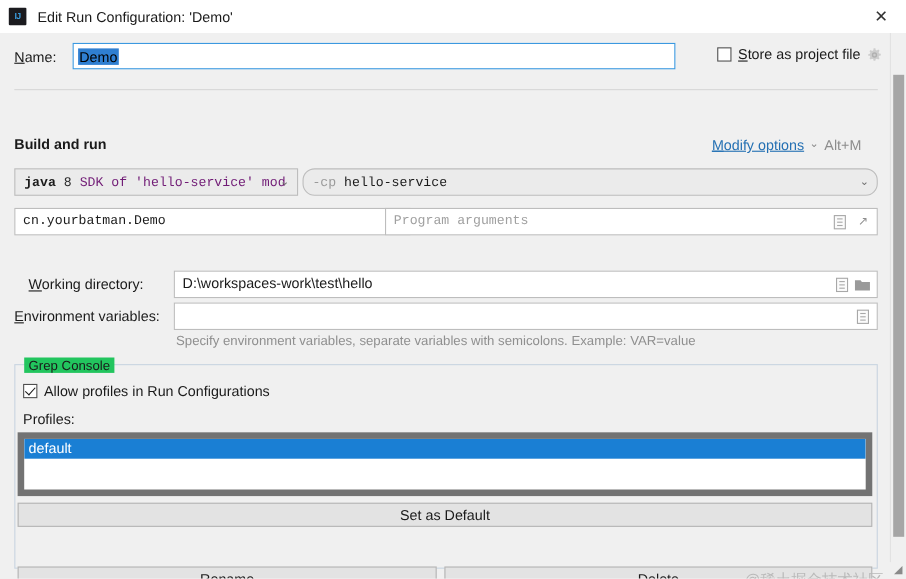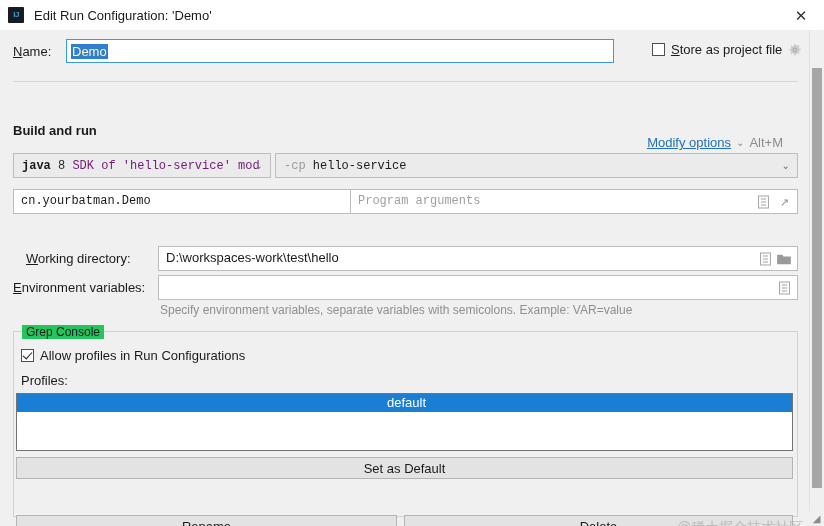--- a/index.html
+++ b/index.html
@@ -91,21 +91,21 @@
     position: absolute;
     left: 66px; top: 0;
     width: 548px; height: 24px;
     background: #ffffff;
     border: 1px solid #3b99e0;
     box-sizing: border-box;
   }
   .name-sel {
     display: inline-block;
     background: #2f7fd1;
-    color: #fef9c3;
+    color: #000000;
     padding: 0 1px;
     margin: 4px 0 0 4px;
     font-size: 13px;
     line-height: 15px;
   }
   .store-wrap {
     position: absolute;
     left: 652px; top: 3px;
     display: flex;
     align-items: center;
@@ -151,21 +151,20 @@
     font-size: 13px;
     font-weight: bold;
   }
   .modify-wrap {
     position: absolute;
     right: 27px; top: 94px;
     display: flex;
     align-items: center;
     gap: 5px;
     white-space: nowrap;
-    margin-top: 11px;
   }
   .link {
     color: #2470b3;
     text-decoration: underline;
     font-size: 13px;
     cursor: default;
   }
   .chev {
     color: #8a8a8a;
     font-size: 10px;
@@ -189,21 +188,21 @@
   }
   .combo .arrow {
     position: absolute;
     right: 7px; top: 50%;
     transform: translateY(-50%);
     color: #6e6e6e;
     font-size: 10px;
     line-height: 1;
   }
   .jdk-combo { left: 13px; top: 123px; width: 258px; }
-  .cp-combo  { left: 275px; top: 123px; width: 523px; }
+  .cp-combo  { left: 275px; top: 123px; width: 523px; border-radius: 11px; }
   .mono {
     font-family: "Liberation Mono", monospace;
     font-size: 12px;
     white-space: nowrap;
     overflow: hidden;
   }
   .jdk-txt { margin-left: 8px; }
   .jdk-txt b { color: #1a1a1a; font-weight: bold; }
   .jdk-txt .num { color: #2b2b2b; }
   .jdk-txt .dim { color: #701a75; }
@@ -317,24 +316,23 @@
   .profiles-label {
     position: absolute;
     left: 21px; top: 343px;
     font-size: 13px;
   }
   .list-box {
     position: absolute;
     left: 16px; top: 363px;
     width: 777px; height: 58px;
     background: #ffffff;
-    border: 1px solid #737373;
+    border: 6px solid #737373;
     box-sizing: border-box;
     overflow: hidden;
-    text-align: center;
   }
   .list-item-sel {
     height: 18px;
     background: #1a7fd4;
     color: #ffffff;
     font-size: 13px;
     line-height: 18px;
     padding-left: 4px;
     box-sizing: border-box;
   }

